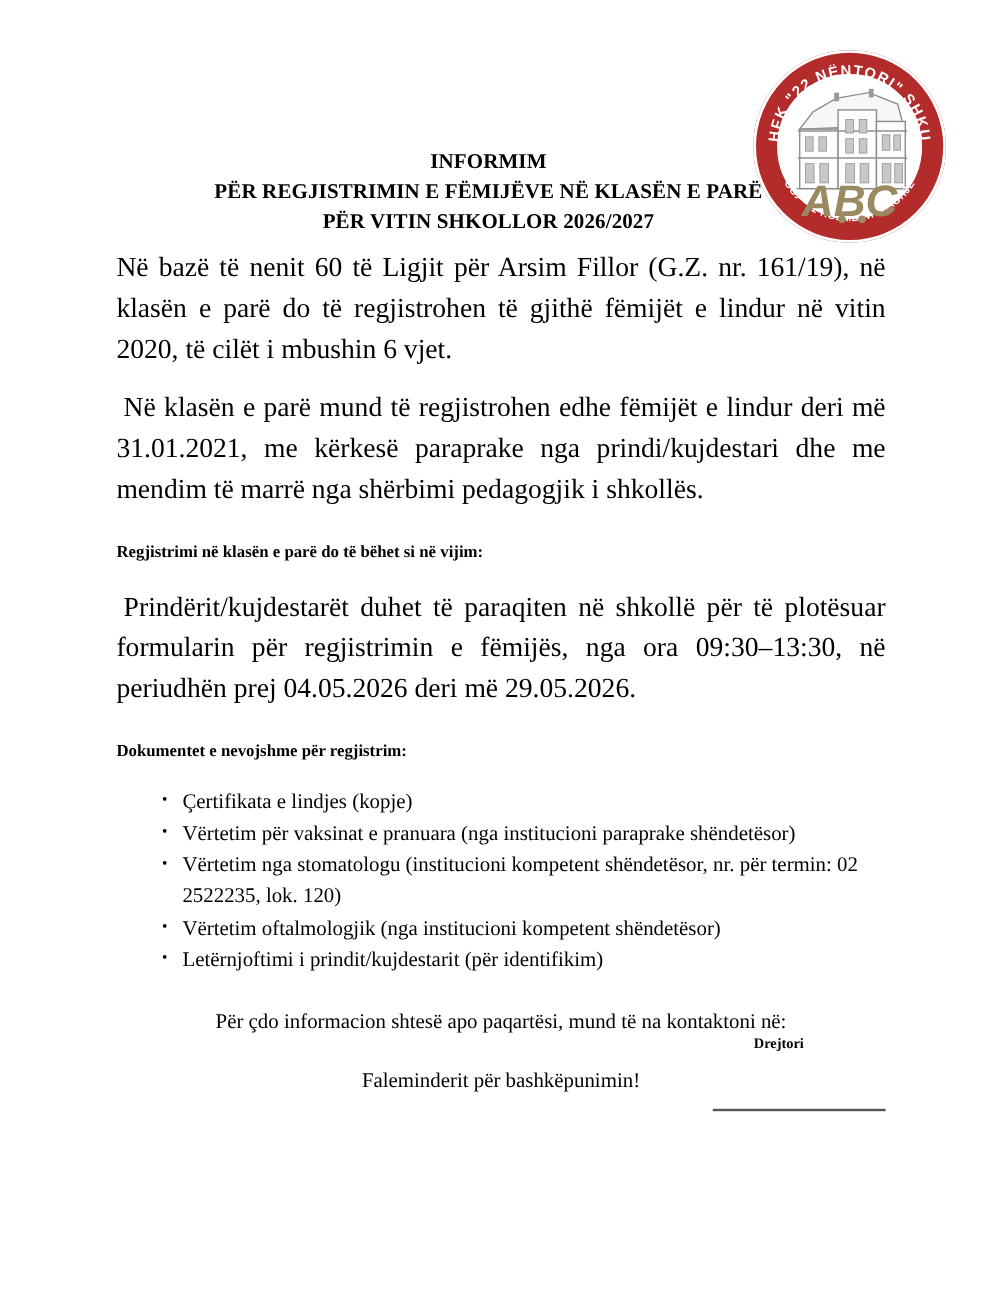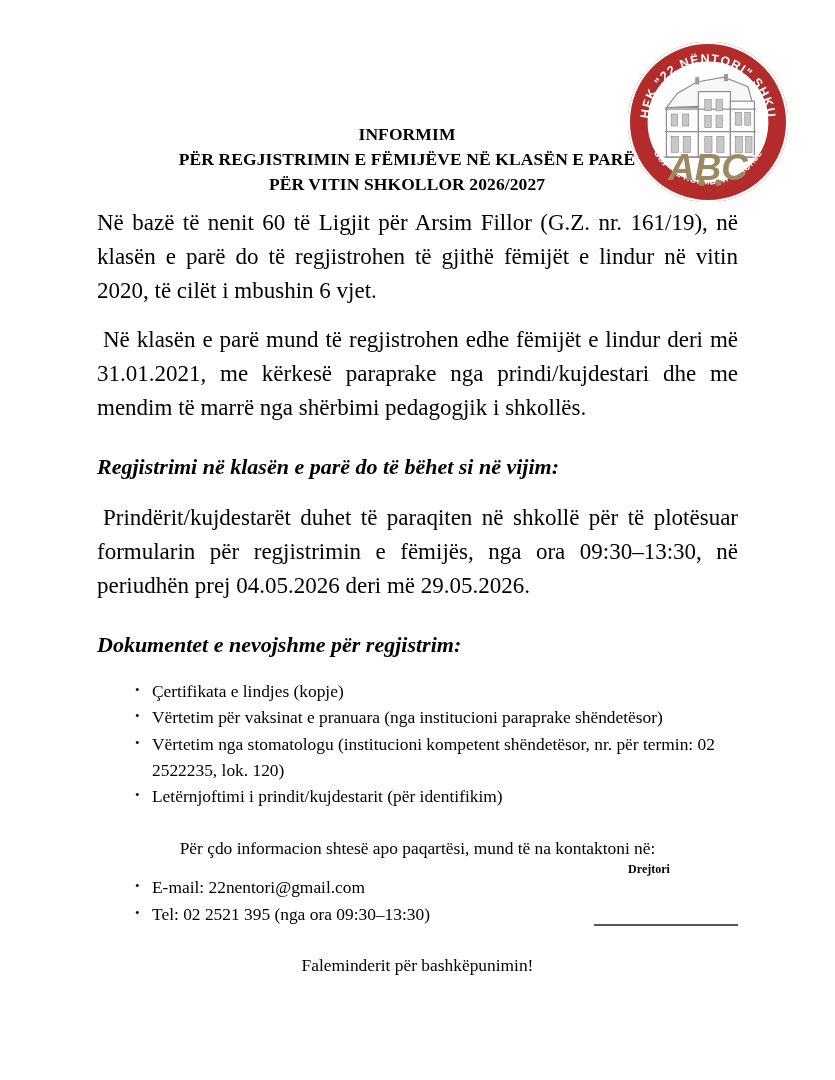--- a/index.html
+++ b/index.html
@@ -58,25 +58,24 @@
   p.para {
     margin: 0 0 16px 0;
     font-size: 23px;
     line-height: 1.47;
     text-align: justify;
     text-justify: inter-word;
   }
   p.para.indent { text-indent: 6px; }
   p.heading {
     margin: 0 0 18px 0;
-    font-size: 22px;
+    font-size: 14px;
     line-height: 1.47;
     font-weight: bold;
     text-align: left;
-    font-style: italic;
   }
   p.plain {
     margin: 0 0 14px 0;
     font-size: 17.4px;
     line-height: 1.47;
     text-align: center;
   }
   ul.doc-list, ul.contact-list {
     margin: 0 0 16px 0;
     padding: 0 0 0 55px;
@@ -207,31 +206,28 @@
     <p class="para indent">Prindërit/kujdestarët duhet të paraqiten në shkollë për të plotësuar formularin për regjistrimin e fëmijës, nga ora 09:30–13:30, në periudhën prej 04.05.2026 deri më 29.05.2026.</p>
 
     <div class="gap-sm"></div>
 
     <p class="heading">Dokumentet e nevojshme për regjistrim:</p>
 
     <ul class="doc-list">
       <li>Çertifikata e lindjes (kopje)</li>
       <li>Vërtetim për vaksinat e pranuara (nga institucioni paraprake shëndetësor)</li>
       <li>Vërtetim nga stomatologu (institucioni kompetent shëndetësor, nr. për termin: 02 2522235, lok. 120)</li>
+      <li>Vërtetim oftalmologjik (nga institucioni kompetent shëndetësor)</li>
       <li>Letërnjoftimi i prindit/kujdestarit (për identifikim)</li>
     </ul>
 
     <div class="gap-sm"></div>
 
     <p class="plain">Për çdo informacion shtesë apo paqartësi, mund të na kontaktoni në:</p>
 
-    <ul class="contact-list">
-      <li>E-mail: 22nentori@gmail.com</li>
-      <li>Tel: 02 2521 395 (nga ora 09:30–13:30)</li>
-    </ul>
 
     <div class="gap-sm"></div>
 
     <p class="plain">Faleminderit për bashkëpunimin!</p>
   </div>
 
   <div class="sig-title">Drejtori</div>
   <div class="sig-line"></div>
 
 </div>

